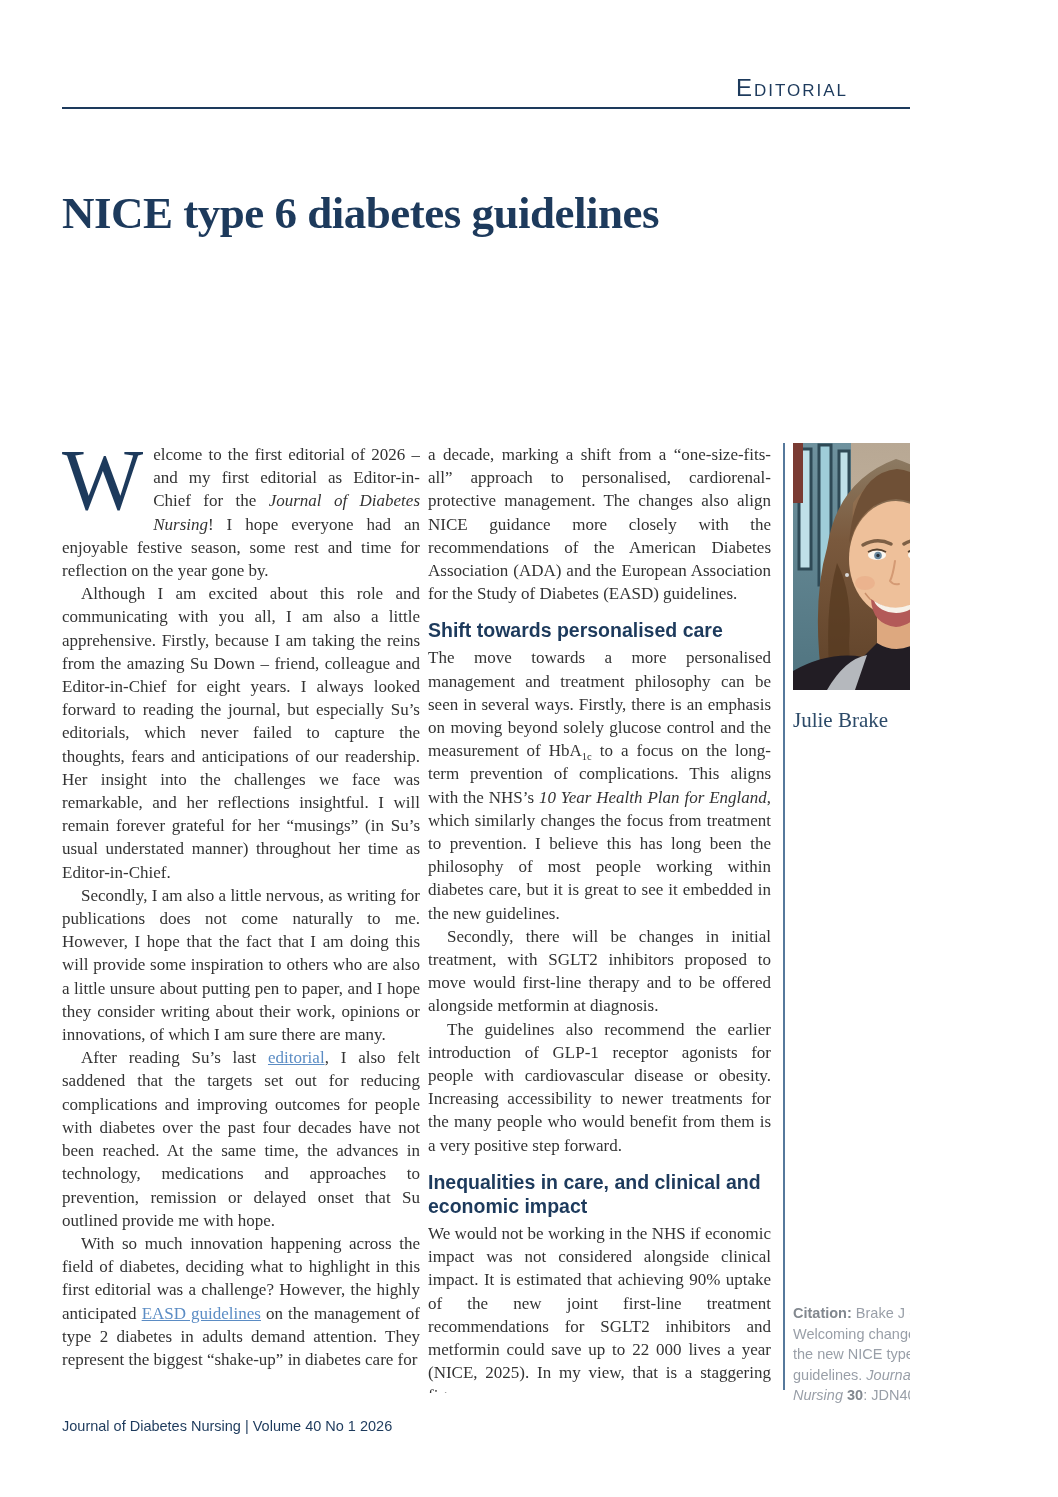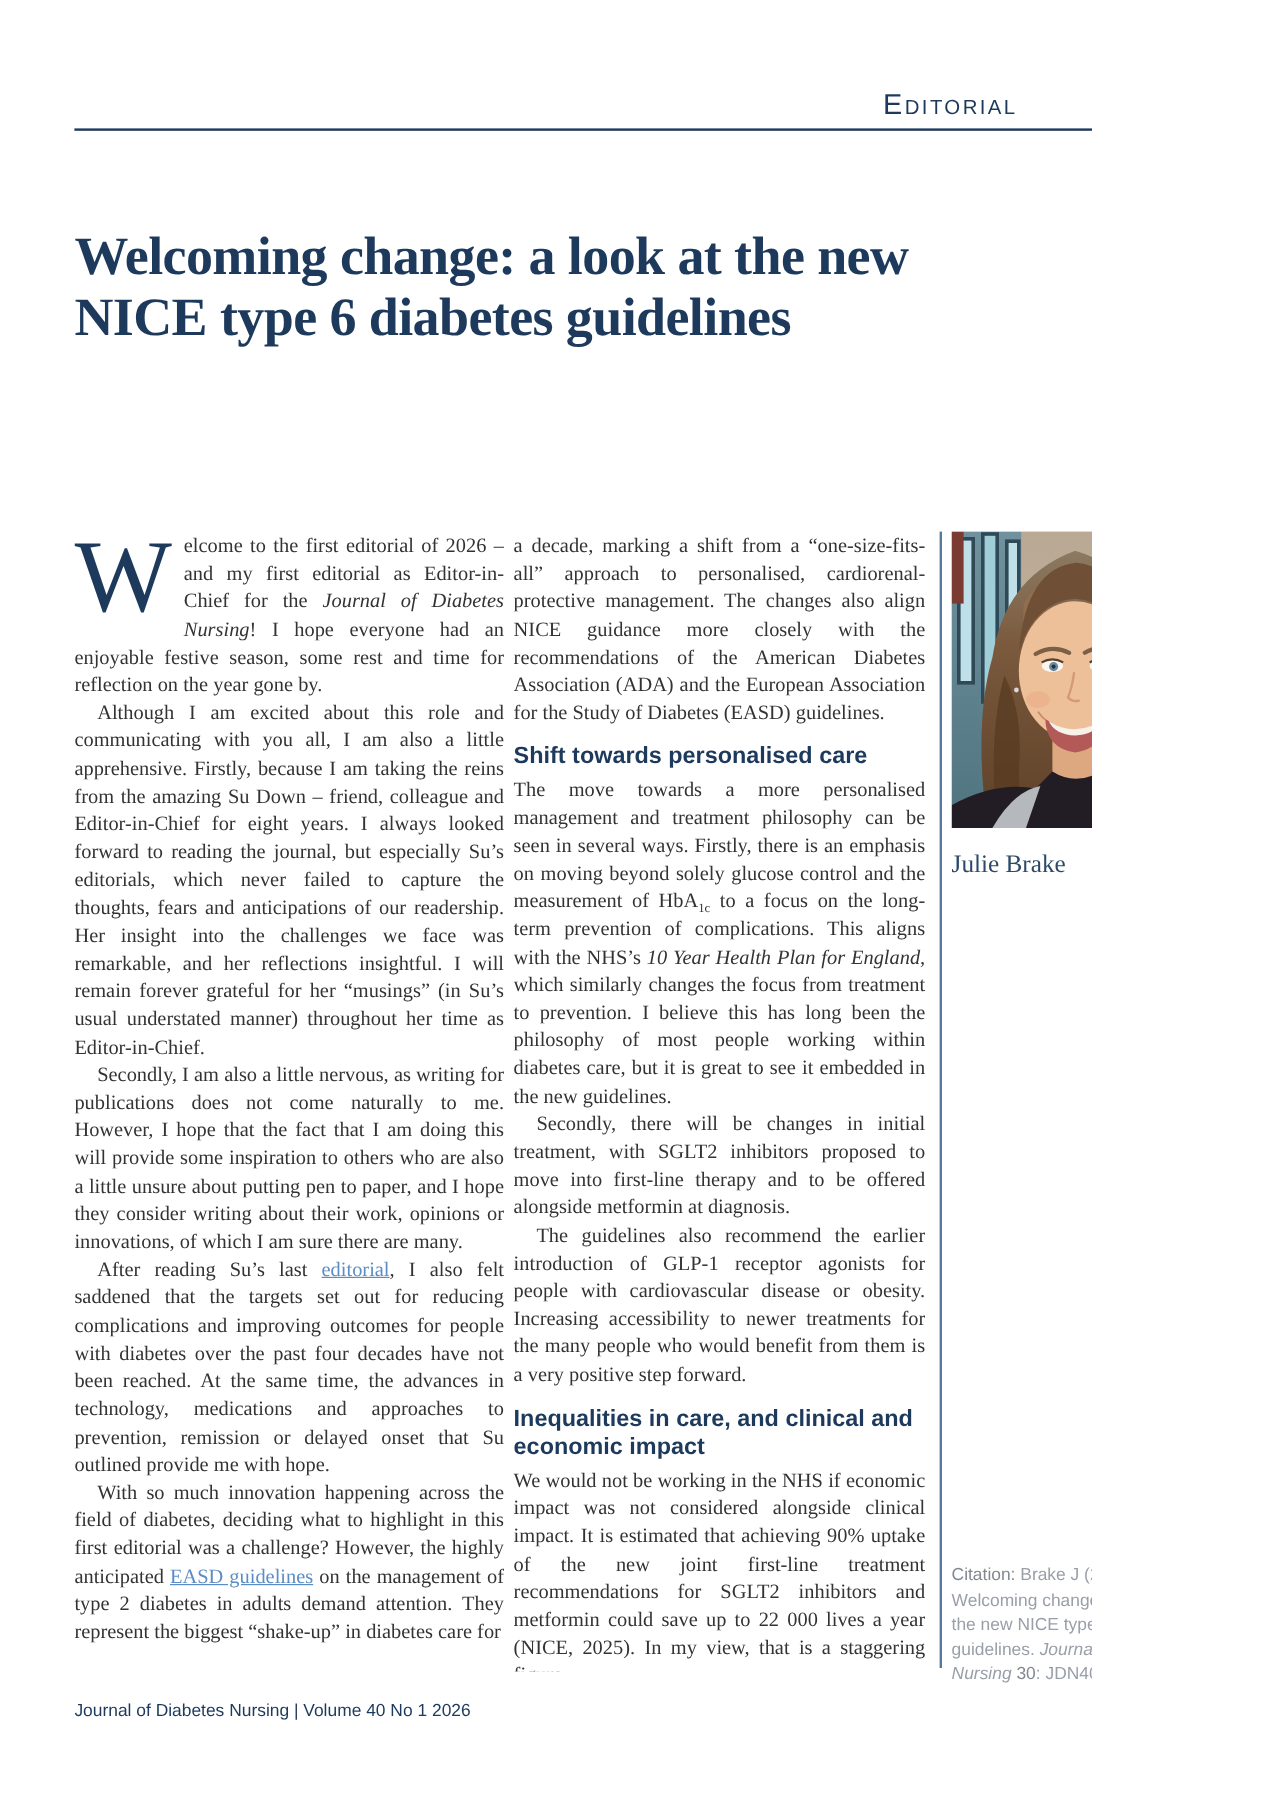--- a/index.html
+++ b/index.html
@@ -38,21 +38,21 @@
   .col h2 {
     font-family:"Liberation Sans","DejaVu Sans",sans-serif;
     font-size:19.5px; line-height:24px; color:#1d3a5c; font-weight:bold;
     margin:13px 0 4px 0; text-align:left;
   }
   .dropcap {
     float:left; font-size:86px; line-height:66px; color:#1d3a5c;
     padding:4px 10px 0 0; font-weight:normal;
   }
   span.i { font-style:italic; }
-  span.b { font-weight:normal; }
+  span.b { font-weight:bold; }
   span.sub { vertical-align:sub; font-size:0.62em; line-height:0; }
   a.inline-link { color:#5b8cc4; text-decoration:underline; cursor:pointer; }
   
   .v-divider {
     position:absolute; left:783px; top:443px; width:2px; height:947px;
     background:#56799c;
   }
   .sidebar {
     position:absolute; left:793px; top:443px; width:203px;
     font-family:"Liberation Sans","DejaVu Sans",sans-serif;
@@ -80,37 +80,36 @@
 </style>
 </head>
 <body>
 
 <div class="page">
 
   <div class="kicker">Editorial</div>
   <div class="header-rule"></div>
 
   <h1 class="title">
-    <span class="tline">Welcoming change: a look at the new</span>
     <span class="tline">NICE type 6 diabetes guidelines</span>
   </h1>
 
   <div class="col col-left">
     <p><span class="dropcap">W</span><span>elcome to the first editorial of 2026 – and my first editorial as Editor-in-Chief for the </span><span class="i">Journal of Diabetes Nursing</span><span>! I hope everyone had an enjoyable festive season, some rest and time for reflection on the year gone by.</span></p>
     <p class="ind"><span>Although I am excited about this role and communicating with you all, I am also a little apprehensive. Firstly, because I am taking the reins from the amazing Su Down – friend, colleague and Editor-in-Chief for eight years. I always looked forward to reading the journal, but especially Su’s editorials, which never failed to capture the thoughts, fears and anticipations of our readership. Her insight into the challenges we face was remarkable, and her reflections insightful. I will remain forever grateful for her “musings” (in Su’s usual understated manner) throughout her time as Editor-in-Chief.</span></p>
     <p class="ind"><span>Secondly, I am also a little nervous, as writing for publications does not come naturally to me. However, I hope that the fact that I am doing this will provide some inspiration to others who are also a little unsure about putting pen to paper, and I hope they consider writing about their work, opinions or innovations, of which I am sure there are many.</span></p>
     <p class="ind"><span>After reading Su’s last </span><a class="inline-link" href="#">editorial</a><span>, I also felt saddened that the targets set out for reducing complications and improving outcomes for people with diabetes over the past four decades have not been reached. At the same time, the advances in technology, medications and approaches to prevention, remission or delayed onset that Su outlined provide me with hope.</span></p>
     <p class="ind"><span>With so much innovation happening across the field of diabetes, deciding what to highlight in this first editorial was a challenge? However, the highly anticipated </span><a class="inline-link" href="#">EASD guidelines</a><span> on the management of type 2 diabetes in adults demand attention. They represent the biggest “shake-up” in diabetes care for</span></p>
   </div>
 
   <div class="col col-right">
     <p><span>a decade, marking a shift from a “one-size-fits-all” approach to personalised, cardiorenal-protective management. The changes also align NICE guidance more closely with the recommendations of the American Diabetes Association (ADA) and the European Association for the Study of Diabetes (EASD) guidelines.</span></p>
     <h2>Shift towards personalised care</h2>
     <p><span>The move towards a more personalised management and treatment philosophy can be seen in several ways. Firstly, there is an emphasis on moving beyond solely glucose control and the measurement of HbA</span><span class="sub">1c</span><span> to a focus on the long-term prevention of complications. This aligns with the NHS’s </span><span class="i">10 Year Health Plan for England</span><span>, which similarly changes the focus from treatment to prevention. I believe this has long been the philosophy of most people working within diabetes care, but it is great to see it embedded in the new guidelines.</span></p>
-    <p class="ind"><span>Secondly, there will be changes in initial treatment, with SGLT2 inhibitors proposed to move into first-line therapy and to be offered alongside metformin at diagnosis.</span></p>
+    <p class="ind"><span>Secondly, there will be changes in initial treatment, with SGLT2 inhibitors proposed to move would first-line therapy and to be offered alongside metformin at diagnosis.</span></p>
     <p class="ind"><span>The guidelines also recommend the earlier introduction of GLP-1 receptor agonists for people with cardiovascular disease or obesity. Increasing accessibility to newer treatments for the many people who would benefit from them is a very positive step forward.</span></p>
     <h2>Inequalities in care, and clinical and economic impact</h2>
     <p><span>We would not be working in the NHS if economic impact was not considered alongside clinical impact. It is estimated that achieving 90% uptake of the new joint first-line treatment recommendations for SGLT2 inhibitors and metformin could save up to 22 000 lives a year (NICE, 2025). In my view, that is a staggering figure.</span></p>
 
   </div>
 
   <div class="v-divider"></div>
 
   <aside class="sidebar">
     <div class="photo-wrap">

